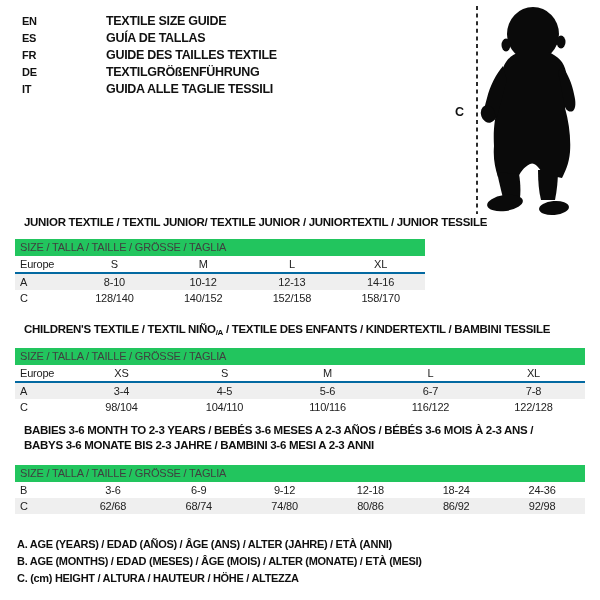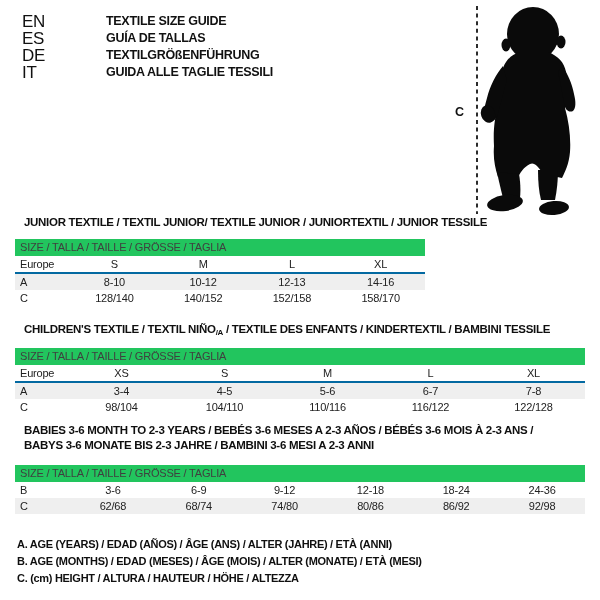--- a/index.html
+++ b/index.html
@@ -9,21 +9,21 @@
     font-family: "Liberation Sans", "DejaVu Sans", sans-serif;
     color: #111;
     overflow: hidden;
   }
   .page { position: relative; width: 600px; height: 600px; }
 
   
   .lang-block { position: absolute; left: 22px; top: 13px; }
   .lang-row { display: flex; height: 17px; line-height: 17px; }
   .lang-code {
-    width: 40px; font-size: 17px; font-weight: normal; letter-spacing: -0.3px;
+    width: 40px; font-size: 11px; font-weight: bold; letter-spacing: -0.3px;
   }
   .lang-label {
     font-size: 12.5px; font-weight: bold; letter-spacing: -0.3px; white-space: nowrap; margin-left: 44px;
   }
 
   
   .figure-svg { position: absolute; left: 470px; top: 0; }
   .height-letter {
     position: absolute; left: 455px; top: 105px;
     font-size: 12.5px; font-weight: bold;
@@ -67,20 +67,24 @@
 <div class="page">
 
   <div class="lang-block">
     <div class="lang-row">
       <span class="lang-code">EN</span>
       <span class="lang-label">TEXTILE SIZE GUIDE</span>
     </div>
     <div class="lang-row">
       <span class="lang-code">ES</span>
       <span class="lang-label">GUÍA DE TALLAS</span>
+    </div>
+    <div class="lang-row">
+      <span class="lang-code">FR</span>
+      <span class="lang-label">GUIDE DES TAILLES TEXTILE</span>
     </div>
     <div class="lang-row">
       <span class="lang-code">DE</span>
       <span class="lang-label">TEXTILGRÖßENFÜHRUNG</span>
     </div>
     <div class="lang-row">
       <span class="lang-code">IT</span>
       <span class="lang-label">GUIDA ALLE TAGLIE TESSILI</span>
     </div>
   </div>

